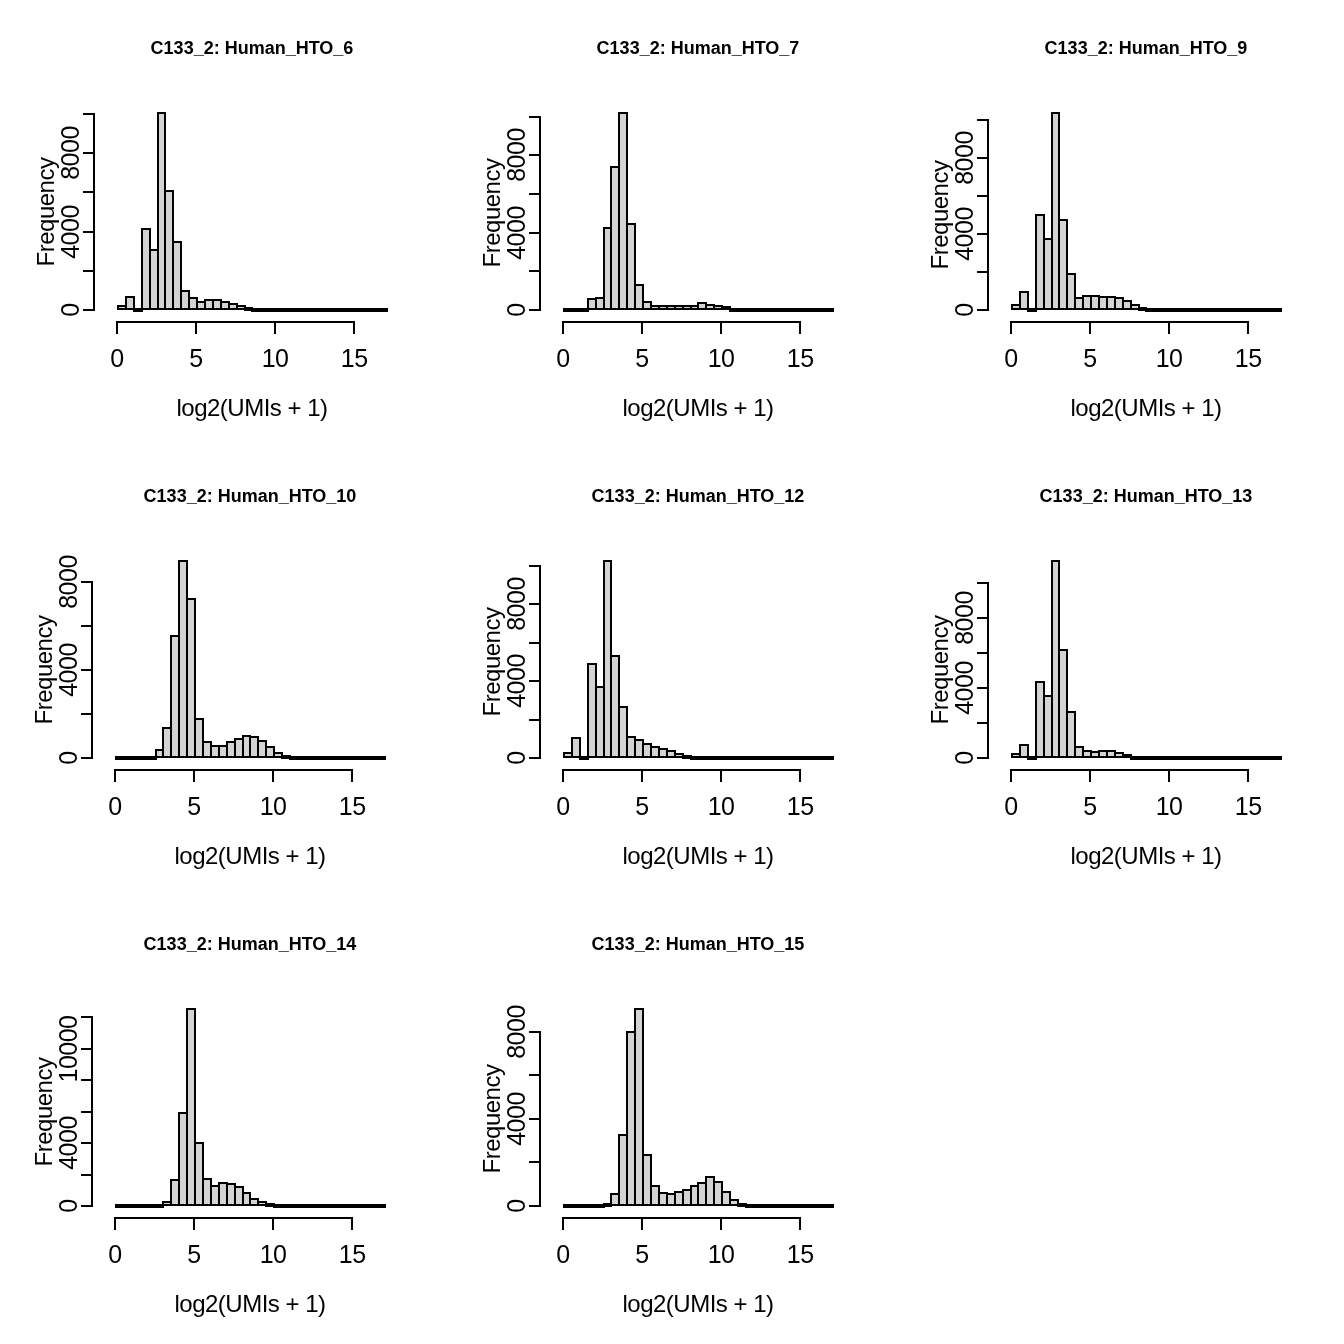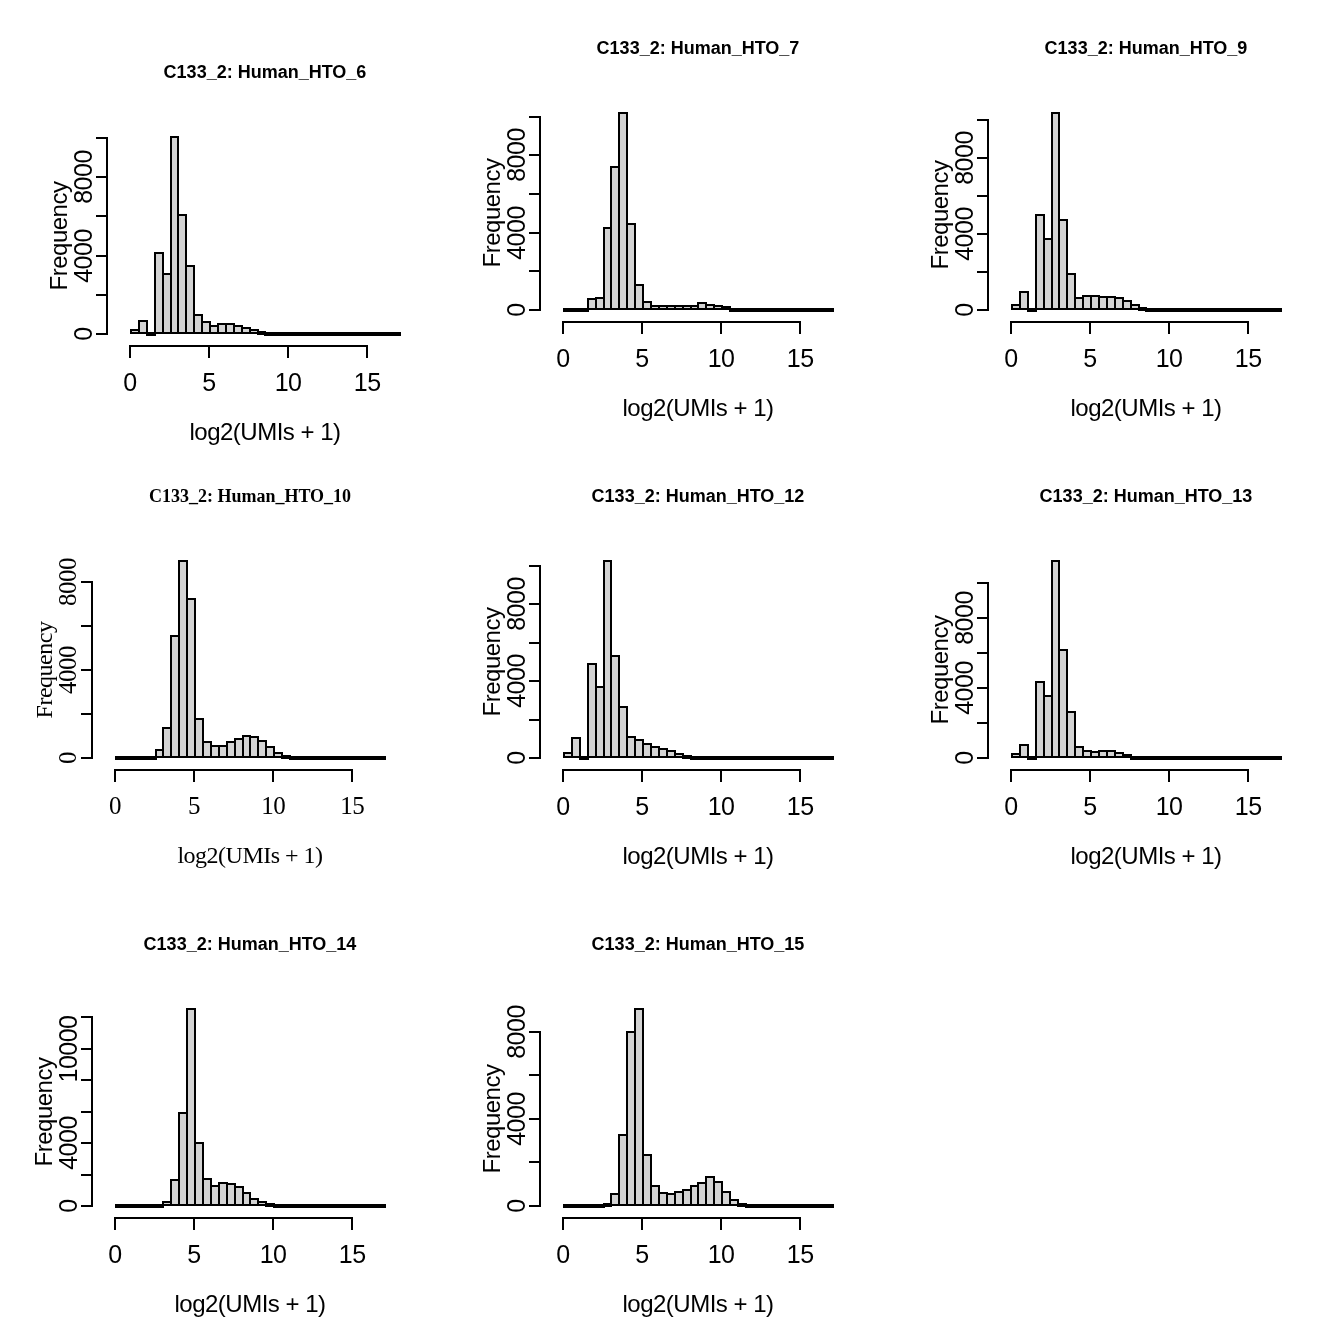--- a/index.html
+++ b/index.html
@@ -12,21 +12,21 @@
   .tick-label{position:absolute;font-size:25px;color:#000;white-space:nowrap;letter-spacing:-0.5px;}
   .rot{transform:translate(-50%,-50%) rotate(-90deg);}
   .ctr{transform:translate(-50%,0);}
   .axis-line,.tick-mark{position:absolute;background:#000;}
   .bar{position:absolute;box-sizing:border-box;background:#d3d3d3;border:2px solid #000;}
 </style>
 </head>
 <body>
 
 <div id="canvas">
-    <div class="panel" style="left: 15px; top: 0px; margin-top: 24px;">
+    <div class="panel" style="left: 2px; top: 0px;">
       <div class="panel-title" style="top: 38px;">C133_2: Human_HTO_6</div>
       <div class="tick-mark" style="left: 81px; top: 309px; width: 12px; height: 2px;"></div>
       <div class="tick-label rot" style="left: 68px; top: 310px;">0</div>
       <div class="tick-mark" style="left: 81px; top: 269.792px; width: 12px; height: 2px;"></div>
       <div class="tick-mark" style="left: 81px; top: 230.584px; width: 12px; height: 2px;"></div>
       <div class="tick-label rot" style="left: 68px; top: 231.584px;">4000</div>
       <div class="tick-mark" style="left: 81px; top: 191.376px; width: 12px; height: 2px;"></div>
       <div class="tick-mark" style="left: 81px; top: 152.168px; width: 12px; height: 2px;"></div>
       <div class="tick-label rot" style="left: 68px; top: 153.168px;">8000</div>
       <div class="tick-mark" style="left: 81px; top: 112.96px; width: 12px; height: 2px;"></div>
@@ -192,21 +192,21 @@
       <div class="tick-mark" style="left: 114px; top: 323px; width: 2px; height: 11px;"></div>
       <div class="tick-label ctr" style="left: 115px; top: 344px;">0</div>
       <div class="tick-mark" style="left: 193.062px; top: 323px; width: 2px; height: 11px;"></div>
       <div class="tick-label ctr" style="left: 194.062px; top: 344px;">5</div>
       <div class="tick-mark" style="left: 272.125px; top: 323px; width: 2px; height: 11px;"></div>
       <div class="tick-label ctr" style="left: 273.125px; top: 344px;">10</div>
       <div class="tick-mark" style="left: 351.188px; top: 323px; width: 2px; height: 11px;"></div>
       <div class="tick-label ctr" style="left: 352.188px; top: 344px;">15</div>
       <div class="axis-title ctr" style="left: 250px; top: 394px;">log2(UMIs + 1)</div>
     </div>
-    <div class="panel" style="left: 0px; top: 448px; font-family: Liberation Serif, serif;">
+    <div class="panel" style="left: 0px; top: 448px;">
       <div class="panel-title" style="top: 38px;">C133_2: Human_HTO_10</div>
       <div class="tick-mark" style="left: 81px; top: 309px; width: 12px; height: 2px;"></div>
       <div class="tick-label rot" style="left: 68px; top: 310px;">0</div>
       <div class="tick-mark" style="left: 81px; top: 265px; width: 12px; height: 2px;"></div>
       <div class="tick-mark" style="left: 81px; top: 221px; width: 12px; height: 2px;"></div>
       <div class="tick-label rot" style="left: 68px; top: 222px;">4000</div>
       <div class="tick-mark" style="left: 81px; top: 177px; width: 12px; height: 2px;"></div>
       <div class="tick-mark" style="left: 81px; top: 133px; width: 12px; height: 2px;"></div>
       <div class="tick-label rot" style="left: 68px; top: 134px;">8000</div>
       <div class="axis-line" style="left: 91px; top: 133px; width: 2px; height: 178px;"></div>

